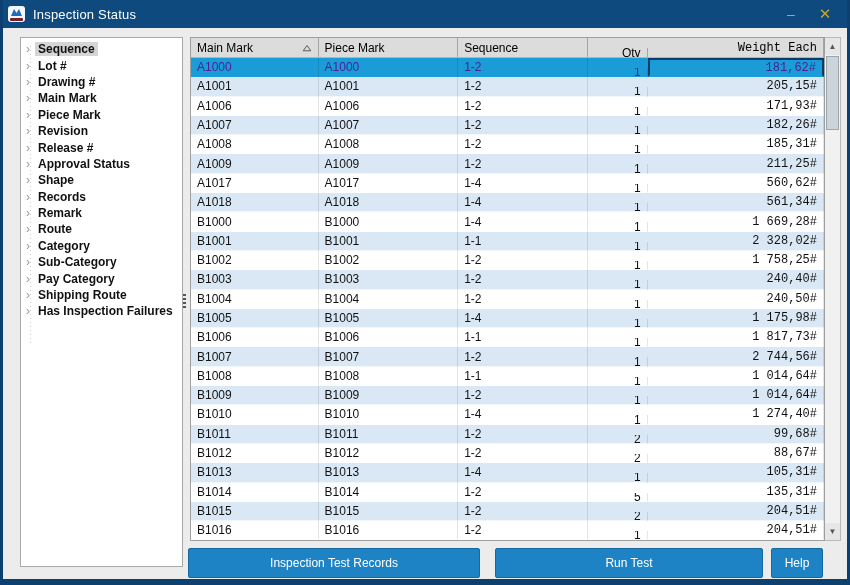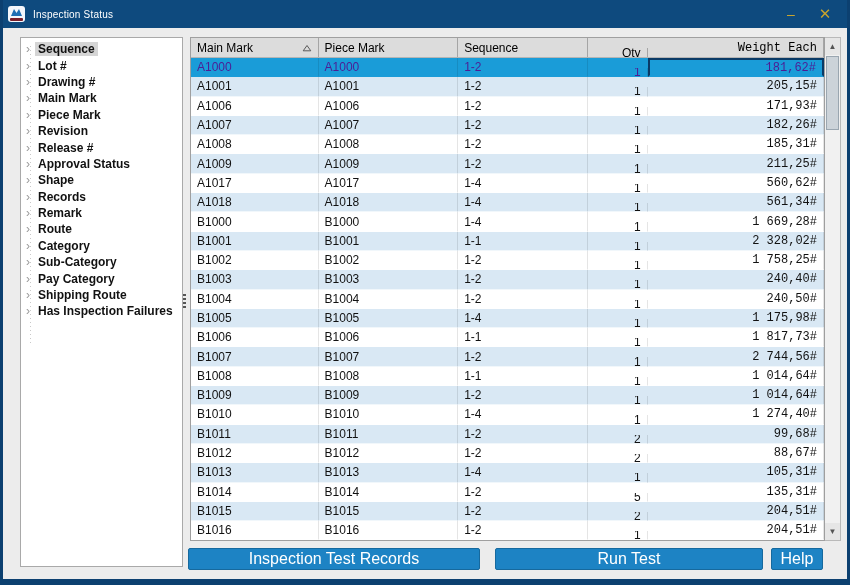--- a/index.html
+++ b/index.html
@@ -13,21 +13,21 @@
   .titlebar {
     position:absolute; top:0; left:-3px; right:-3px; height:28px; background:#0e4a7e;
     display:flex; align-items:center; padding:0 8px; color:#fff;
   }
   .app-icon {
     width:17px; height:16px; background:#f4f7fc; border-radius:3px; margin-right:8px;
     position:relative; overflow:hidden; flex:0 0 auto;
   }
   .app-icon .glyph { position:absolute; top:2px; left:2px; width:13px; height:9px; }
   .app-icon .base { position:absolute; bottom:1px; left:2px; right:2px; height:3px; background:#7a1f2b; border-radius:1px; }
-  .title-text { font-size:10px; letter-spacing:.2px; }
+  .title-text { font-size:13px; letter-spacing:.2px; }
   .tb-spacer { flex:1; }
   .tb-btn {
     width:34px; height:28px; display:flex; align-items:center; justify-content:center;
     color:#c9a42e; font-size:14px; cursor:default;
   }
   .tb-btn.close { font-size:15px; }
   
   .tree-panel {
     position:absolute; left:17px; top:37px; width:163px; height:530px;
     background:#fff; border:1px solid #a9a9a9; padding-top:3px; overflow:hidden;
@@ -74,22 +74,22 @@
   .vscroll {
     position:absolute; left:822px; top:37px; width:16px; height:504px;
     background:#f1f1f1; border:1px solid #b9b9b9; border-left:none;
     display:flex; flex-direction:column;
   }
   .sb-arrow { height:17px; display:flex; align-items:center; justify-content:center; font-size:8px; color:#555; background:#e6e6e6; }
   .sb-arrow.down { margin-top:auto; }
   .sb-thumb { height:74px; margin:1px 1px 0 1px; background:#ccd3d9; border:1px solid #9aa6b0; }
   
   .btn {
-    position:absolute; top:548px; height:22px; background:#1d83c4; color:#fff;
-    font-size:16px; display:flex; align-items:center; justify-content:center;
+    position:absolute; top:548px; height:30px; background:#1d83c4; color:#fff;
+    font-size:12px; display:flex; align-items:center; justify-content:center;
     border:1px solid #16699e; border-radius:2px; cursor:default;
   }
   .btn-itr { left:185px; width:292px; }
   .btn-run { left:492px; width:268px; }
   .btn-help { left:768px; width:52px; }
 </style>
 </head>
 <body>
 
 <div class="window">

